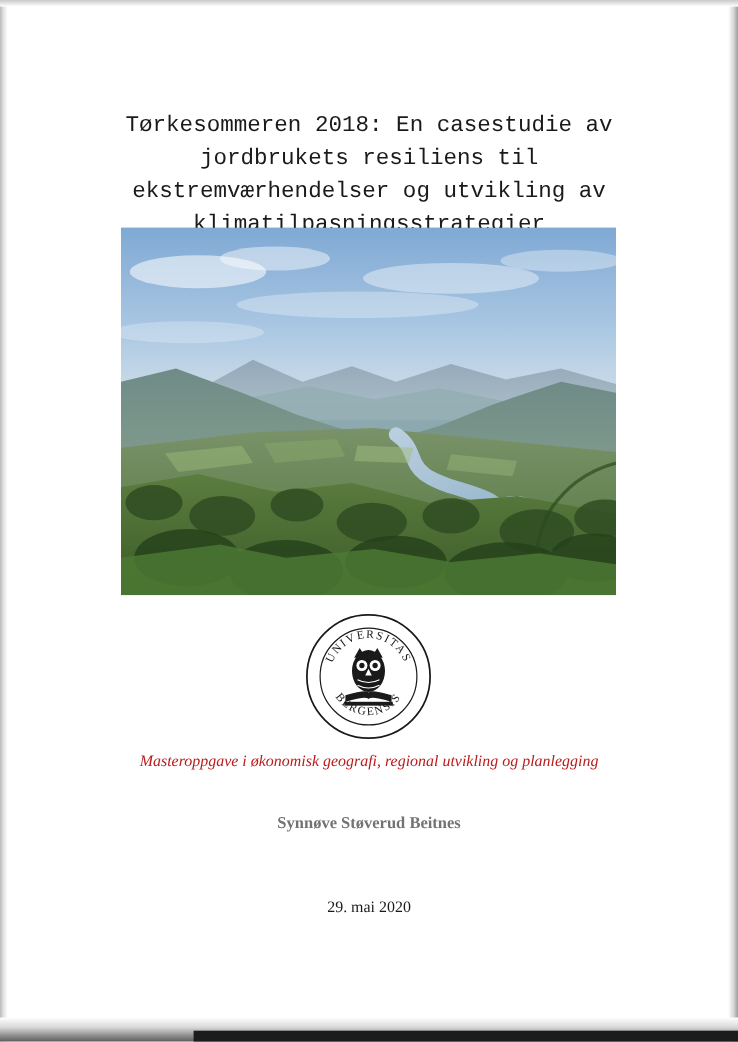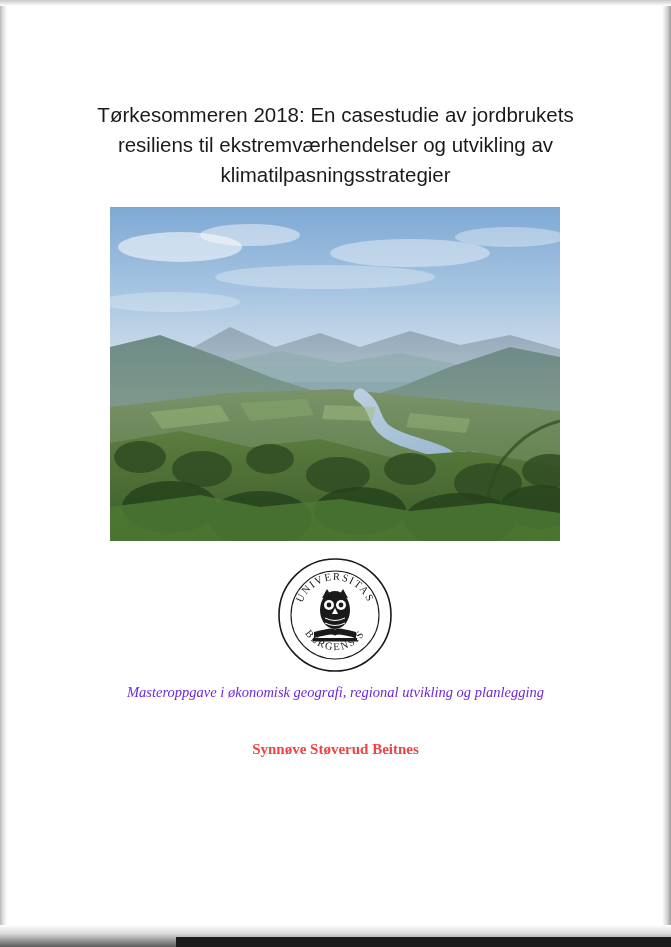--- a/index.html
+++ b/index.html
@@ -65,21 +65,21 @@
 
   .title {
     position: absolute;
     left: 60px;
     top: 100px;
     width: 551px;
     text-align: center;
     font-size: 20.5px;
     line-height: 30px;
     color: #1a1a1a;
-    font-family: Liberation Sans, sans-serif;
+    font-family: Liberation Mono, monospace;
   }
 
   .cover-photo {
     position: absolute;
     left: 110px;
     top: 207px;
     width: 450px;
     height: 334px;
     overflow: hidden;
     background: #6f8ea0;
@@ -95,32 +95,32 @@
   }
 
   .subtitle {
     position: absolute;
     left: 60px;
     top: 684px;
     width: 551px;
     text-align: center;
     font-style: italic;
     font-size: 14.5px;
-    color: #6d28d9;
+    color: #b91c1c;
   }
 
   .author {
     position: absolute;
     left: 60px;
     top: 741px;
     width: 551px;
     text-align: center;
     font-weight: bold;
     font-size: 15px;
-    color: #ef4444;
+    color: #737373;
   }
 
   .institution {
     position: absolute;
     left: 60px;
     top: 785px;
     width: 551px;
     text-align: center;
     font-size: 14.5px;
     color: #1a1a1a;
@@ -263,20 +263,21 @@
           <rect x="43" y="82" width="44" height="3.5" fill="#1a1a1a"></rect>
         </g>
       </svg>
     </div>
 
     <div class="subtitle">Masteroppgave i økonomisk geografi, regional utvikling og planlegging</div>
 
     <div class="author">Synnøve Støverud Beitnes</div>
 
 
+    <div class="date">29. mai 2020</div>
 
   </div>
 
   <div class="edge-left"></div>
   <div class="edge-right"></div>
   <div class="edge-top"></div>
   <div class="edge-bottom"></div>
   <div class="edge-bottom-dark"></div>
 </div>
 

